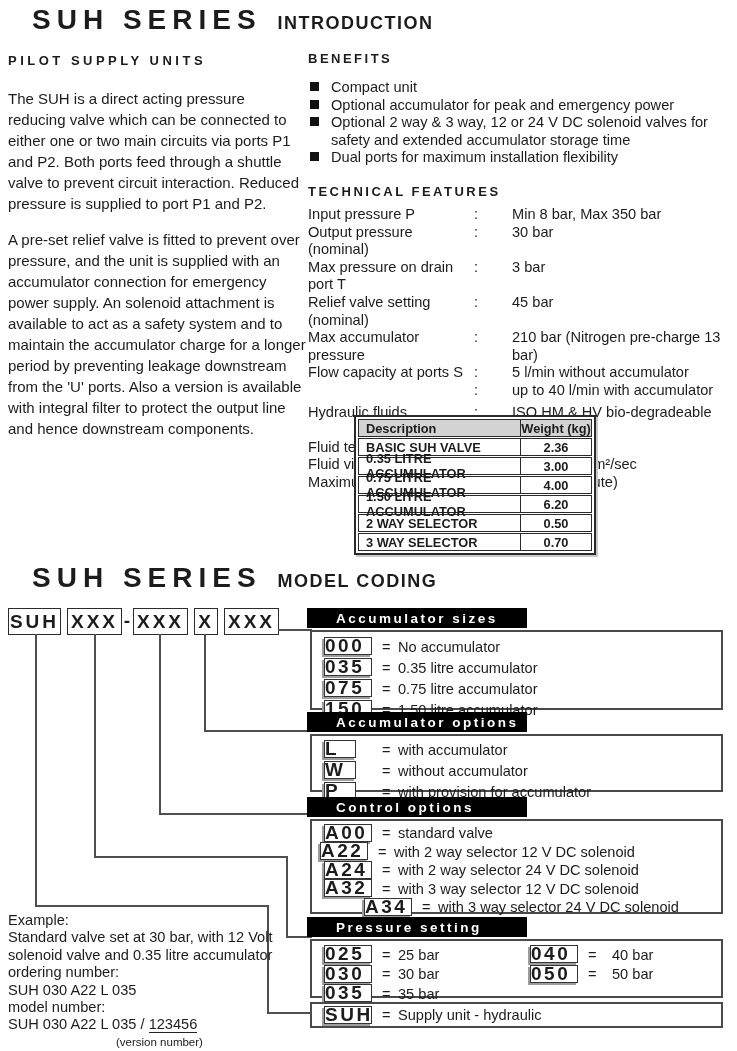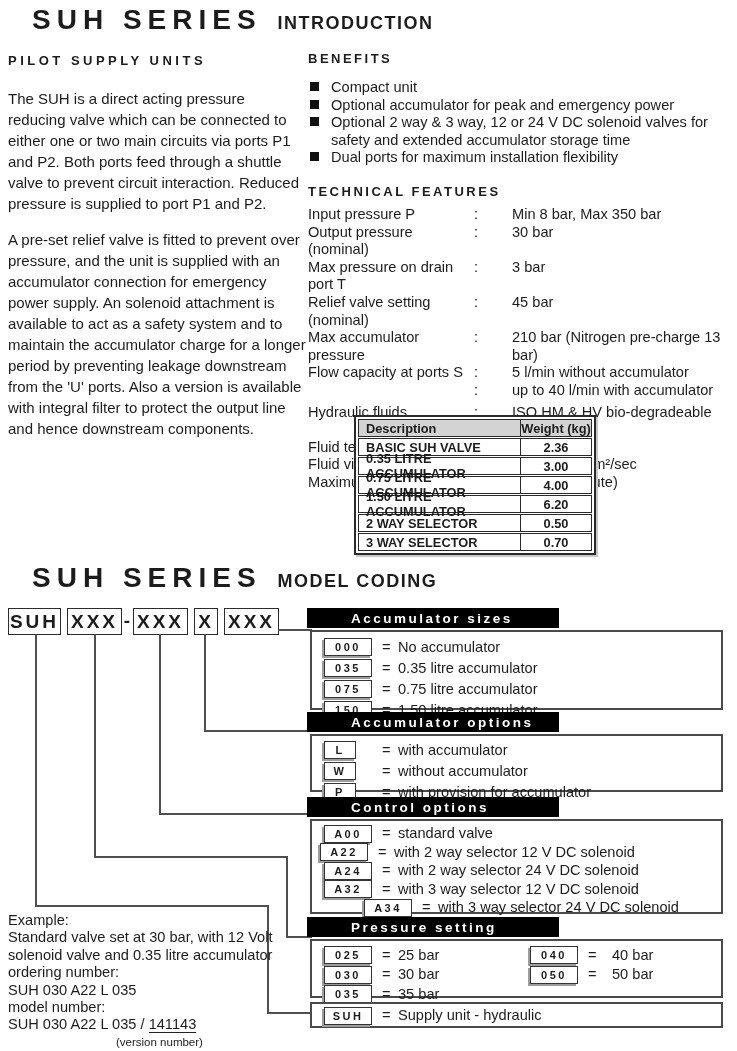--- a/index.html
+++ b/index.html
@@ -32,28 +32,28 @@
   .wrow.hdr{background:var(--c-table_header_bg,#d3d3d3);}
   .wc-desc{flex:1;padding-left:7px;border-right:1px solid #2a2a2a;height:100%;display:flex;align-items:center;}
   .wc-wt{width:70px;text-align:center;}
   
   .codebox{position:absolute;top:608px;height:27px;border:1.5px solid #2b2b2b;background:#fff;
            font-size:19px;font-weight:bold;letter-spacing:3px;text-align:center;line-height:25px;box-sizing:border-box;}
   .dashsep{position:absolute;top:608px;height:27px;line-height:25px;font-size:19px;font-weight:bold;text-align:center;}
   
   .ln{position:absolute;background:var(--c-connector,#4f4f4f);}
   
-  .bar{position:absolute;left:307px;width:252px;height:20px;background:var(--c-bar_bg,#000);
+  .bar{position:absolute;left:307px;width:220px;height:20px;background:var(--c-bar_bg,#000);
        color:var(--c-bar_text,#fff);font-size:13.5px;font-weight:bold;letter-spacing:2.5px;
-       display:flex;align-items:center;padding-left:44px;box-sizing:border-box;}
+       display:flex;align-items:center;padding-left:29px;box-sizing:border-box;}
   .sbox{position:absolute;left:310px;width:413px;border:2px solid #4a4a4a;background:#fff;box-sizing:border-box;}
   .crow{display:flex;align-items:center;padding-left:12px;height:21px;}
   .chipslot{width:58px;flex:none;}
   .chip{display:inline-block;border:1.2px solid #333;box-shadow:-2px 2px 0 #9d9d9d;background:#fff;
-        font-weight:bold;font-size:11px;letter-spacing:2.5px;text-align:center;height:16px;line-height:16px;}
+        font-weight:bold;font-size:19px;letter-spacing:2.5px;text-align:left;height:16px;line-height:16px;}
   .chip3{width:46px;}
   .chip1{width:30px;}
   .eq{width:16px;flex:none;font-size:14.6px;}
   .cdesc{font-size:14.6px;}
   .pcol{position:absolute;top:4px;}
   
   .ex{font-size:14.6px;line-height:17.4px;}
   .ex div{white-space:nowrap;}
   .uline{border-bottom:1.5px solid #222;padding-bottom:0px;}
   .assigned{font-size:11.5px;margin-left:108px;}
@@ -326,17 +326,17 @@
     </div>
   </div>
 
   <div class="abs ex" style="left:8px;top:912px;width:290px;">
     <div>Example:</div>
     <div>Standard valve set at 30 bar, with 12 Volt</div>
     <div>solenoid valve and 0.35 litre accumulator</div>
     <div>ordering number:</div>
     <div>SUH 030 A22 L 035</div>
     <div>model number:</div>
-    <div><span>SUH 030 A22 L 035 / </span><span class="uline">141143</span></div>
+    <div><span>SUH 030 A22 L 035 / </span><span class="uline">123456</span></div>
     <div class="assigned">(version number)</div>
   </div>
 
 </div>
 
 </body></html>

